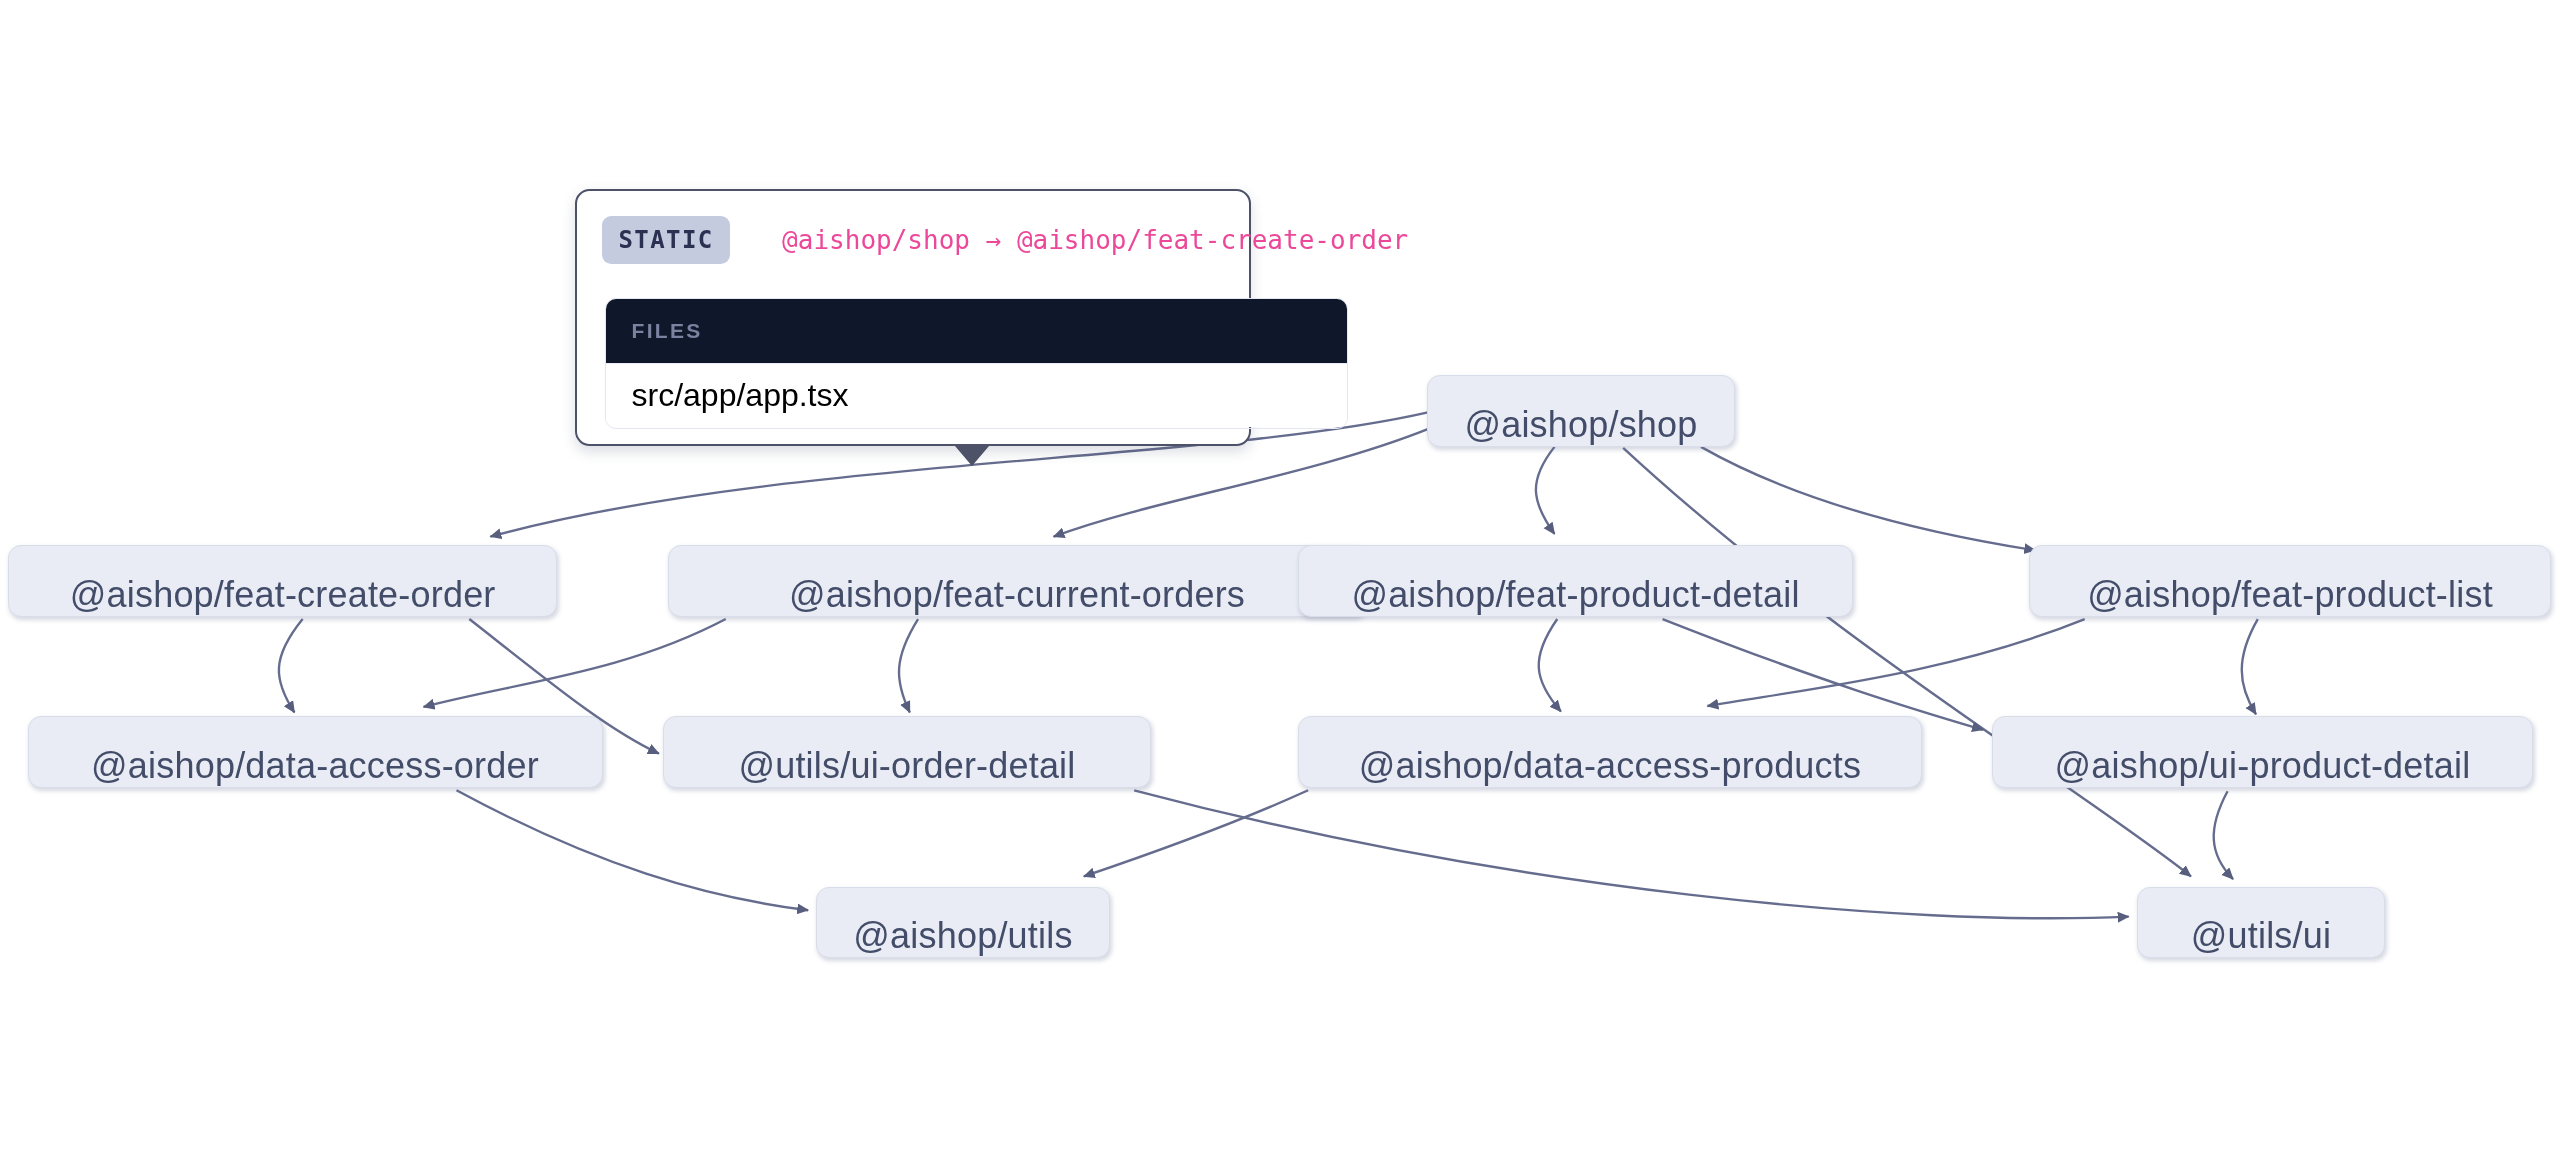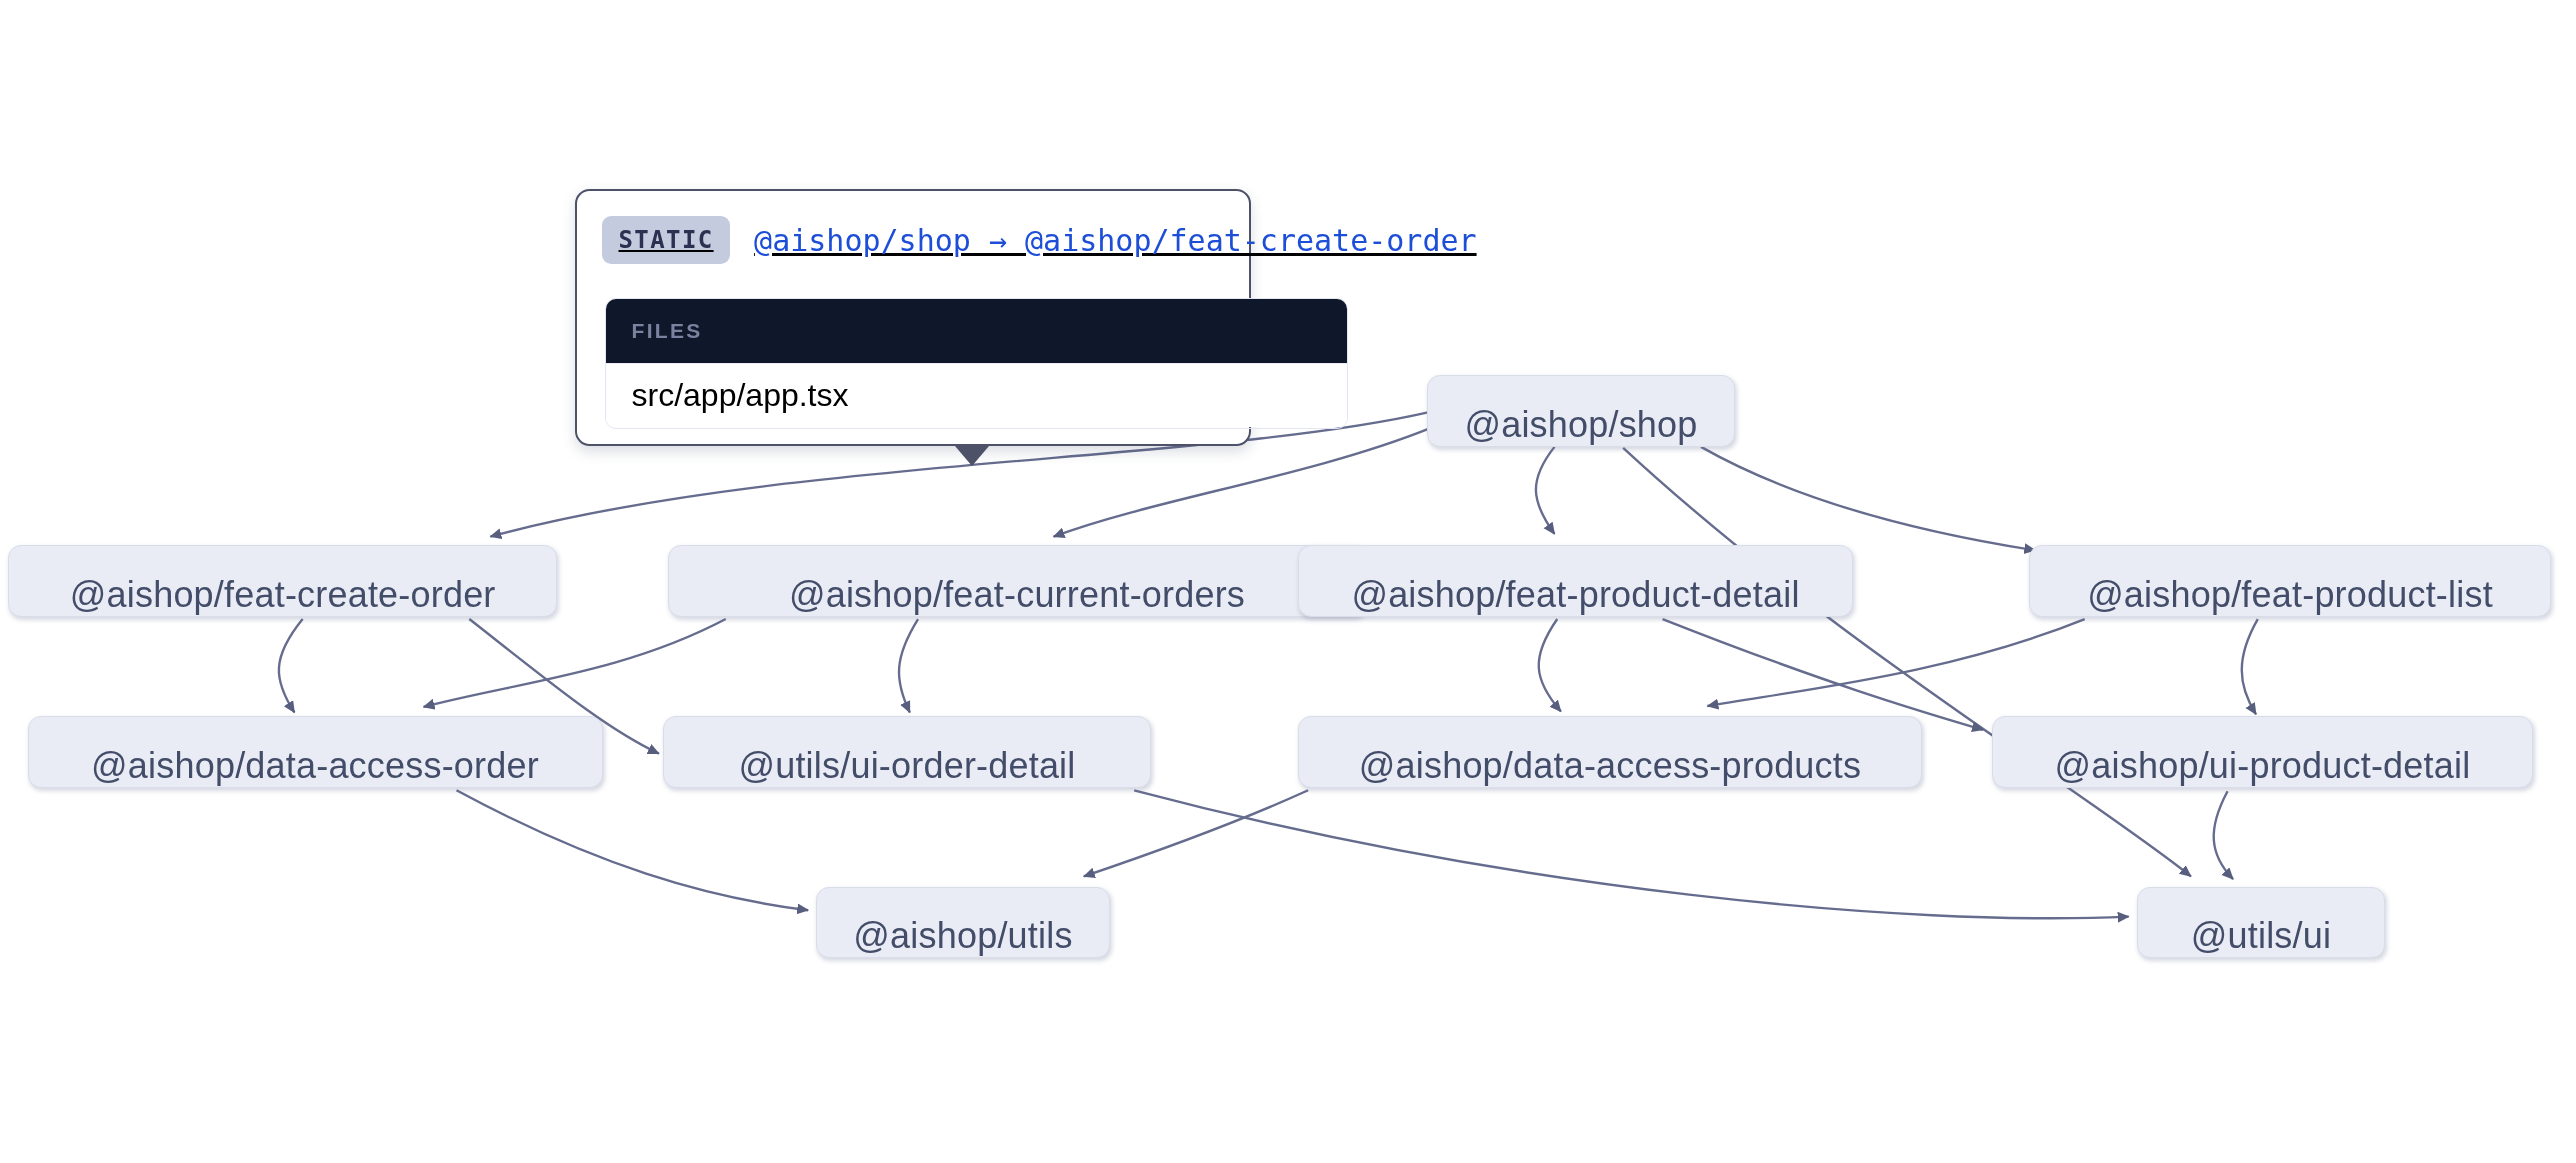--- a/index.html
+++ b/index.html
@@ -37,21 +37,20 @@
   
   #tooltip{
     position:absolute;
     left:575px;top:189px;width:676px;height:257px;
     z-index:3;
     background:#ffffff;
     border:2.3px solid #4d5269;
     border-radius:14.7px;
     box-shadow:0 5.5px 13px rgba(60,70,100,0.18);
     box-sizing:border-box;
-    text-decoration:underline;
   }
   #tooltip-caret{
     position:absolute;
     left:955px;top:446px;
     z-index:3;
     width:0;height:0;
     border-left:17.4px solid transparent;
     border-right:17.4px solid transparent;
     border-top:20px solid #4d5269;
   }
@@ -66,23 +65,24 @@
     font-family:"DejaVu Sans Mono",monospace;
     font-weight:bold;
     font-size:24px;
     letter-spacing:1.4px;
     padding:12px 16.5px;
     border-radius:9.2px;
     line-height:1;
   }
   .tooltip-title{
     font-family:"DejaVu Sans Mono",monospace;
-    font-size:30px;
-    color:#1d4ed8;
+    font-size:26px;
+    color:#ec4899;
     white-space:nowrap;
+    margin-left:28px;
   }
   .files-panel{
     position:absolute;
     left:27.5px;top:107px;
     width:743px;height:131px;
     border:1.4px solid #e4e7f1;
     border-radius:11px;
     overflow:hidden;
     box-sizing:border-box;
   }

